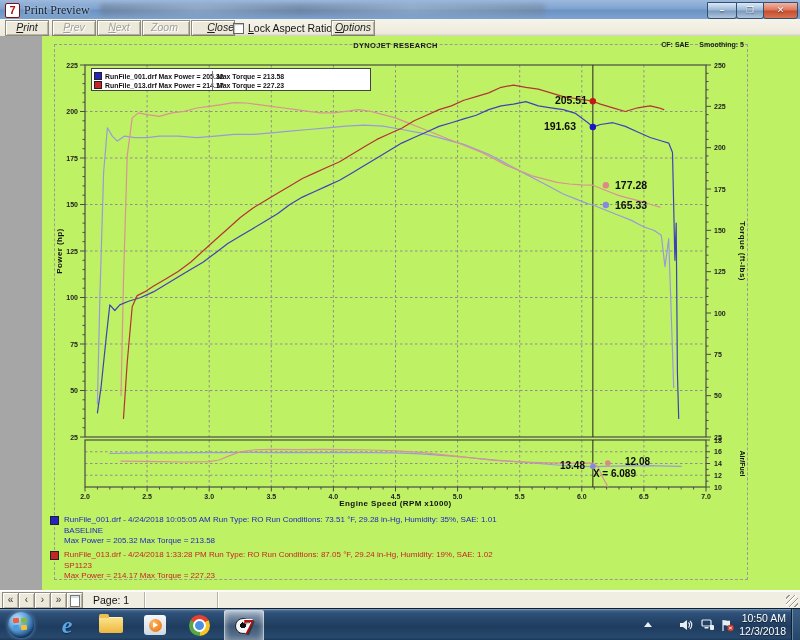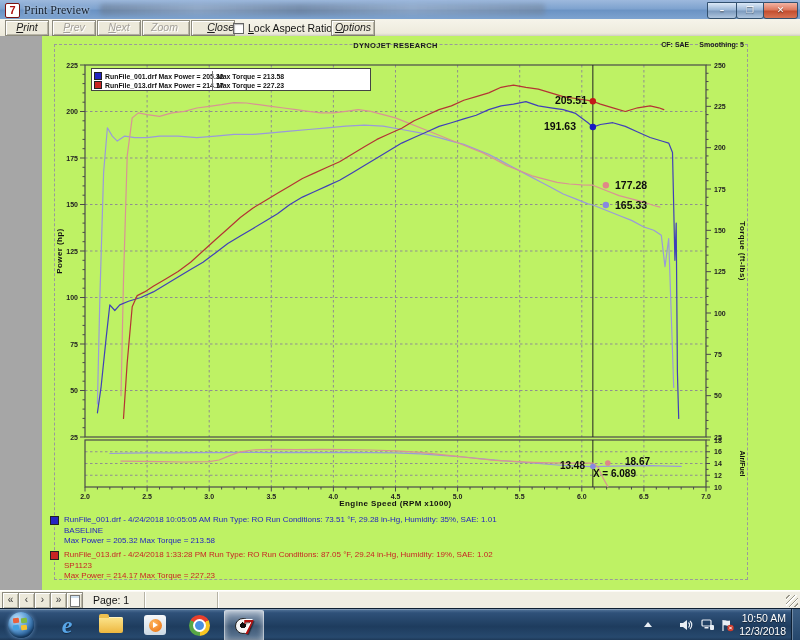--- a/index.html
+++ b/index.html
@@ -392,21 +392,21 @@
         <span class="lg-div"></span>
         <span>Max Torque = 227.23</span>
       </div>
     </div>
 
     <div class="ann abs" style="left:489px;top:58px;width:56px;text-align:right;">205.51</div>
     <div class="ann abs" style="left:478px;top:84px;width:56px;text-align:right;">191.63</div>
     <div class="ann abs" style="left:573px;top:143px;">177.28</div>
     <div class="ann abs" style="left:573px;top:163px;">165.33</div>
     <div class="ann ann-sm abs" style="left:499px;top:424px;width:44px;text-align:right;">13.48</div>
-    <div class="ann ann-sm abs" style="left:583px;top:420px;">18.67</div>
+    <div class="ann ann-sm abs" style="left:583px;top:420px;">12.08</div>
     <div class="ann abs" style="left:498px;top:432px;width:96px;text-align:right;font-size:10px;">X = 6.089</div>
 
     <div>
       <span class="ri-swatch abs" style="left: 8px; top: 480px; background: rgb(36, 36, 192);"></span>
       <div class="runinfo abs" style="left: 22px; top: 479px; color: rgb(36, 36, 192);">RunFile_001.drf - 4/24/2018 10:05:05 AM  Run Type: RO  Run Conditions: 73.51 °F, 29.28 in-Hg,  Humidity:  35%, SAE: 1.01</div>
       <div class="runinfo abs" style="left: 22px; top: 490px; color: rgb(36, 36, 192);">BASELINE</div>
       <div class="runinfo abs" style="left: 22px; top: 500px; color: rgb(36, 36, 192);">Max Power = 205.32  Max Torque = 213.58</div>
     </div>
     <div>
       <span class="ri-swatch abs" style="left: 8px; top: 515px; background: rgb(200, 36, 36);"></span>

